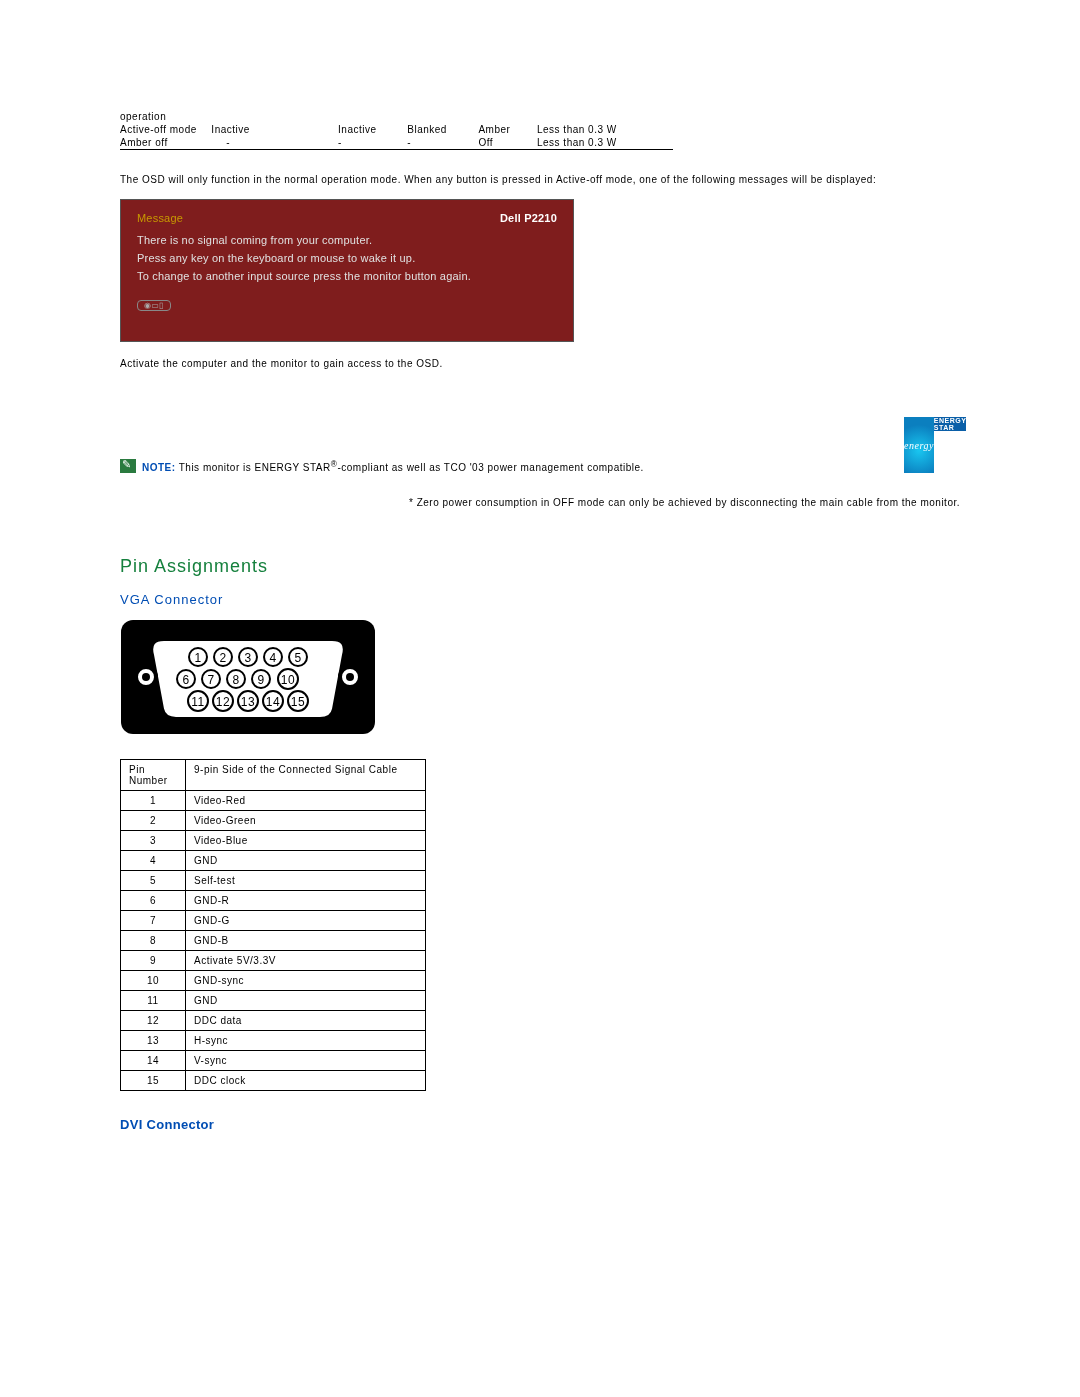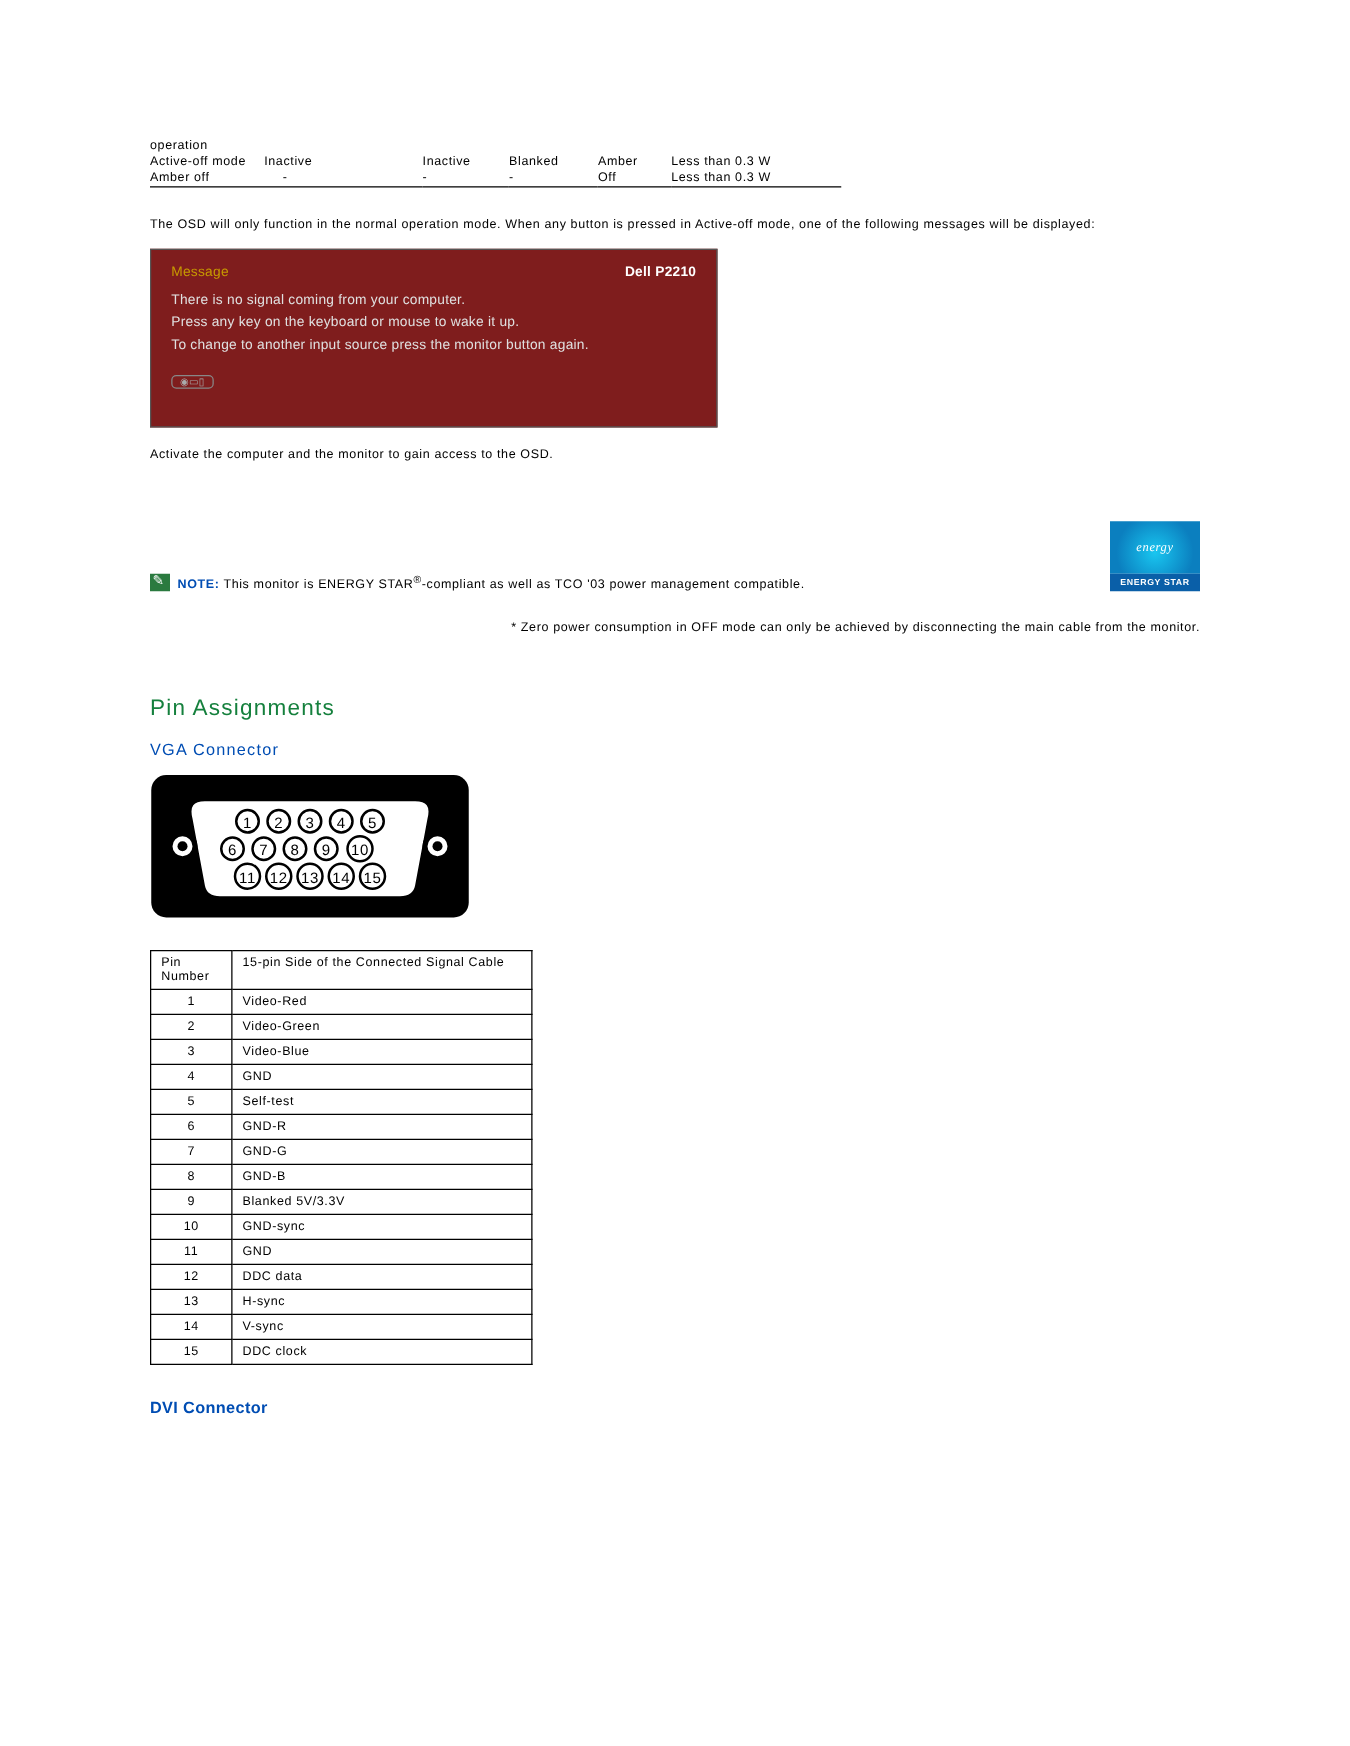--- a/index.html
+++ b/index.html
@@ -90,25 +90,25 @@
     font-size: 11px;
     top: -1px;
     left: 2px;
   }
   .note-text {
     font-size: 10px;
     flex: 1;
   }
   .note-strong { color: #004db3; font-weight: bold; }
   .energy-star {
-    width: 72px;
+    width: 56px;
     height: 56px;
     flex-shrink: 0;
     display: flex;
-    flex-direction: column;
+    flex-direction: row;
   }
   .energy-star .top {
     flex: 1;
     background: radial-gradient(circle at 50% 60%, #19c6f0 0%, #0b7fbf 70%);
     display: flex;
     align-items: center;
     justify-content: center;
     color: #fff;
     font-style: italic;
     font-family: cursive;
@@ -283,21 +283,21 @@
         <circle cx="178" cy="82" r="10" fill="#fff" stroke="#000" stroke-width="2"></circle>
           <text x="178" y="83">15</text>
       </g>
     </svg>
   </div>
 
   <table class="pin-table">
     <thead>
       <tr>
         <th>Pin Number</th>
-        <th>15-pin Side of the Connected Signal Cable</th>
+        <th>9-pin Side of the Connected Signal Cable</th>
       </tr>
     </thead>
     <tbody id="pin-body">
         <tr>
           <td class="num">1</td>
           <td>Video-Red</td>
         </tr>
         <tr>
           <td class="num">2</td>
           <td>Video-Green</td>
@@ -321,21 +321,21 @@
         <tr>
           <td class="num">7</td>
           <td>GND-G</td>
         </tr>
         <tr>
           <td class="num">8</td>
           <td>GND-B</td>
         </tr>
         <tr>
           <td class="num">9</td>
-          <td>Blanked 5V/3.3V</td>
+          <td>Activate 5V/3.3V</td>
         </tr>
         <tr>
           <td class="num">10</td>
           <td>GND-sync</td>
         </tr>
         <tr>
           <td class="num">11</td>
           <td>GND</td>
         </tr>
         <tr>

